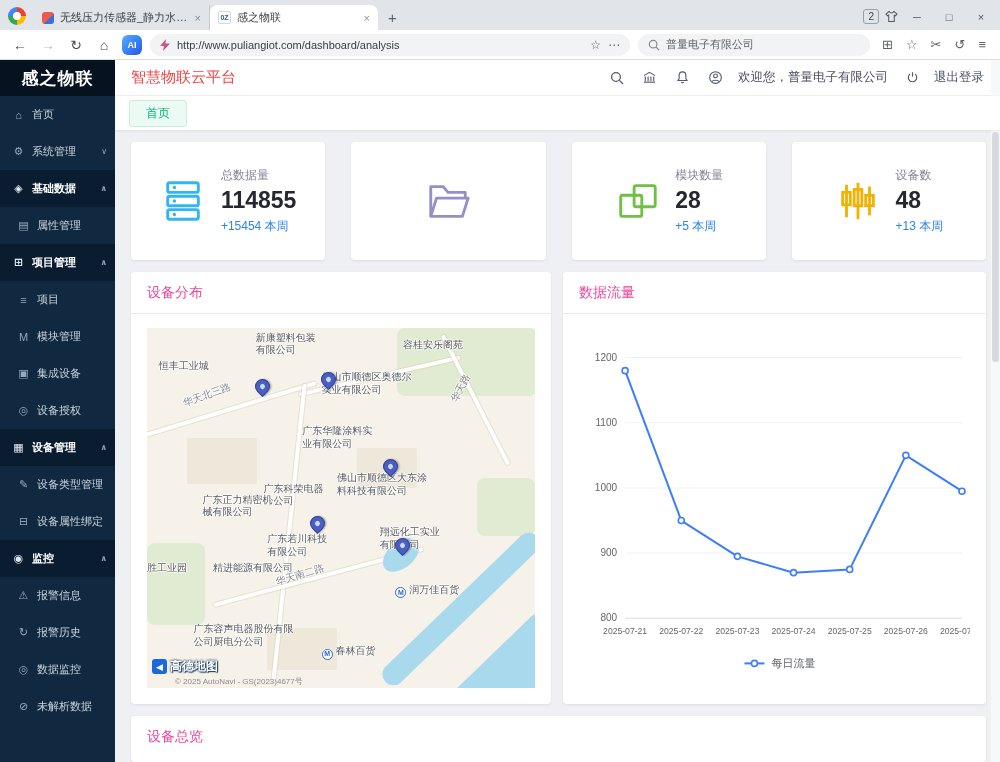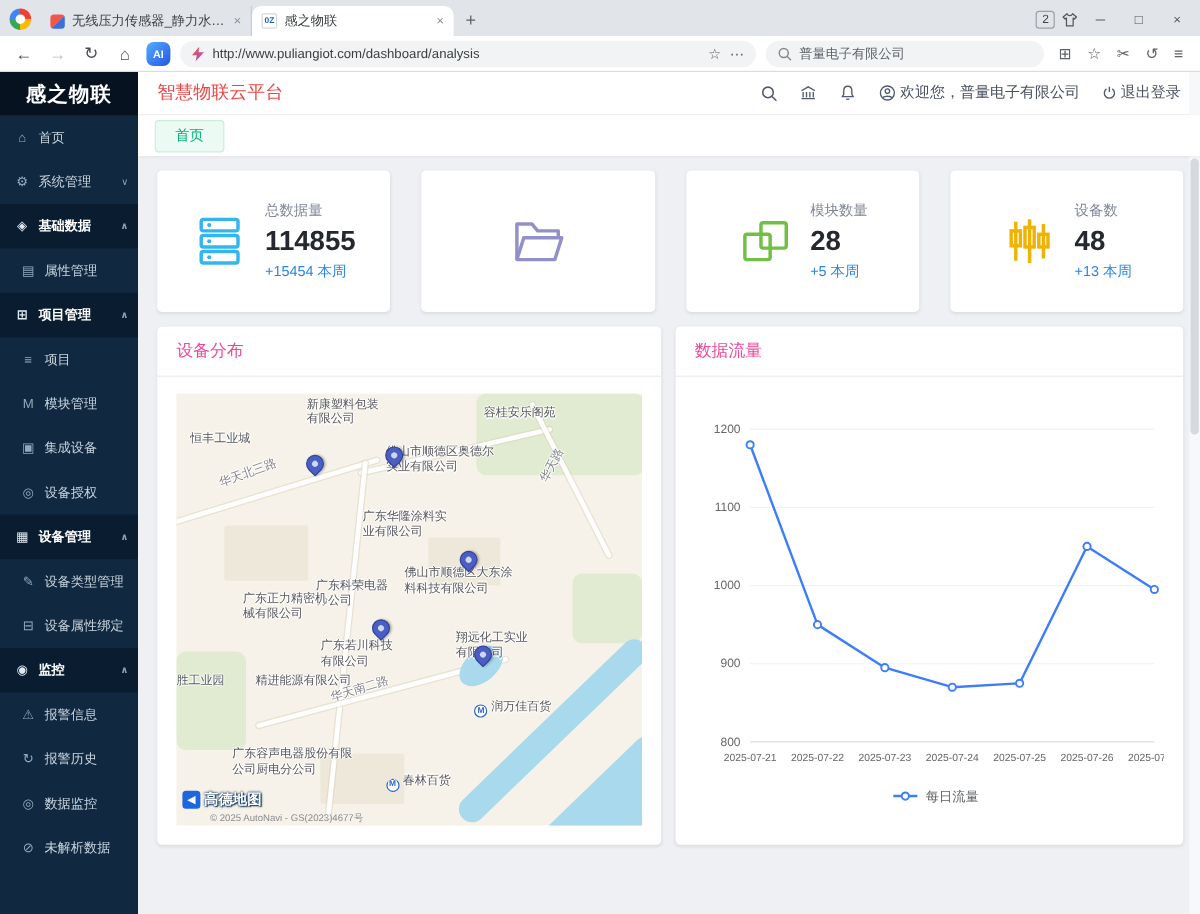--- a/index.html
+++ b/index.html
@@ -50,21 +50,21 @@
   .s-icon { width:13px; text-align:center; font-size:11px; color:#93a9bd; flex-shrink:0; }
   .s-item.hdr .s-icon { color:#dfe9f2; }
   .s-lbl { white-space:nowrap; overflow:hidden; }
   .s-chev { margin-left:auto; font-size:8px; color:#8aa0b4; }
 
   .main { flex:1; display:flex; flex-direction:column; background:#eef0f4; min-width:0; }
   .app-header { height:36px; background:#fff; border-bottom:1px solid #f0f0f0; display:flex; align-items:center; padding:0 16px; flex-shrink:0; }
   .app-title { font-size:15px; color:#ef4444; }
   .header-right { margin-left:auto; display:flex; align-items:center; gap:18px; }
   .hdr-ic { display:flex; align-items:center; cursor:pointer; }
-  .welcome, .logout { display:flex; align-items:center; gap:3px; font-size:12.5px; color:#495060; cursor:pointer; }
+  .welcome, .logout { display:flex; align-items:center; gap:15px; font-size:12.5px; color:#495060; cursor:pointer; }
 
   .tabs-strip { height:34px; background:#fff; box-shadow:0 1px 3px rgba(0,0,0,.07); display:flex; align-items:center; padding:0 14px; flex-shrink:0; position:relative; z-index:2; }
   .page-tab { font-size:12px; color:#00b578; background:#ecfaf4; border:1px solid #c9eedd; border-radius:3px; padding:4px 16px; cursor:pointer; }
 
   .content { flex:1; padding:12px 14px 0 16px; display:flex; flex-direction:column; gap:12px; overflow:hidden; min-height:0; }
   .stats-row { display:flex; gap:26px; height:118px; flex-shrink:0; }
   .stat-card { flex:1; background:#fff; border-radius:4px; box-shadow:0 1px 3px rgba(0,0,0,.08); display:flex; align-items:center; justify-content:center; gap:15px; }
   .stat-text { display:flex; flex-direction:column; }
   .stat-label { font-size:12px; color:#808695; margin-bottom:4px; }
   .stat-value { font-size:23px; font-weight:bold; color:#25282e; line-height:1.1; }
@@ -447,20 +447,23 @@
                     <circle cx="326" cy="122.5" r="3" fill="#fff" stroke="#3d7dfa" stroke-width="1.6"></circle>
                     <circle cx="382" cy="158.25" r="3" fill="#fff" stroke="#3d7dfa" stroke-width="1.6"></circle>
                     <line x1="165" y1="330" x2="185" y2="330" stroke="#3d7dfa" stroke-width="2"></line>
                     <circle cx="175" cy="330" r="3" fill="#fff" stroke="#3d7dfa" stroke-width="1.6"></circle>
                     <text x="192" y="334" font-size="11" fill="#606266">每日流量</text>
                   </svg></div>
             </div>
           </section>
         </div>
 
+        <section class="panel overview-panel">
+          <div class="panel-header">设备总览</div>
+        </section>
 
       </div>
     </div>
   </div>
 
   <div class="scrollbar">
     <div class="scroll-thumb"></div>
   </div>
 </div>
 

